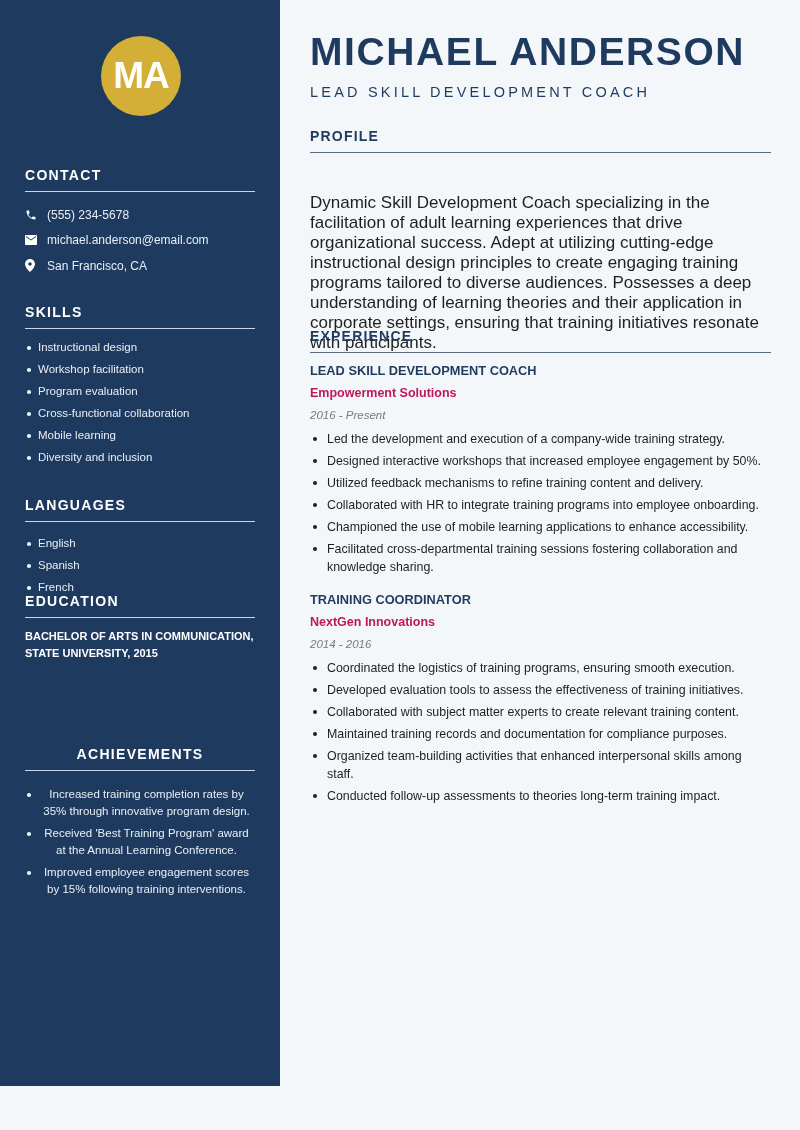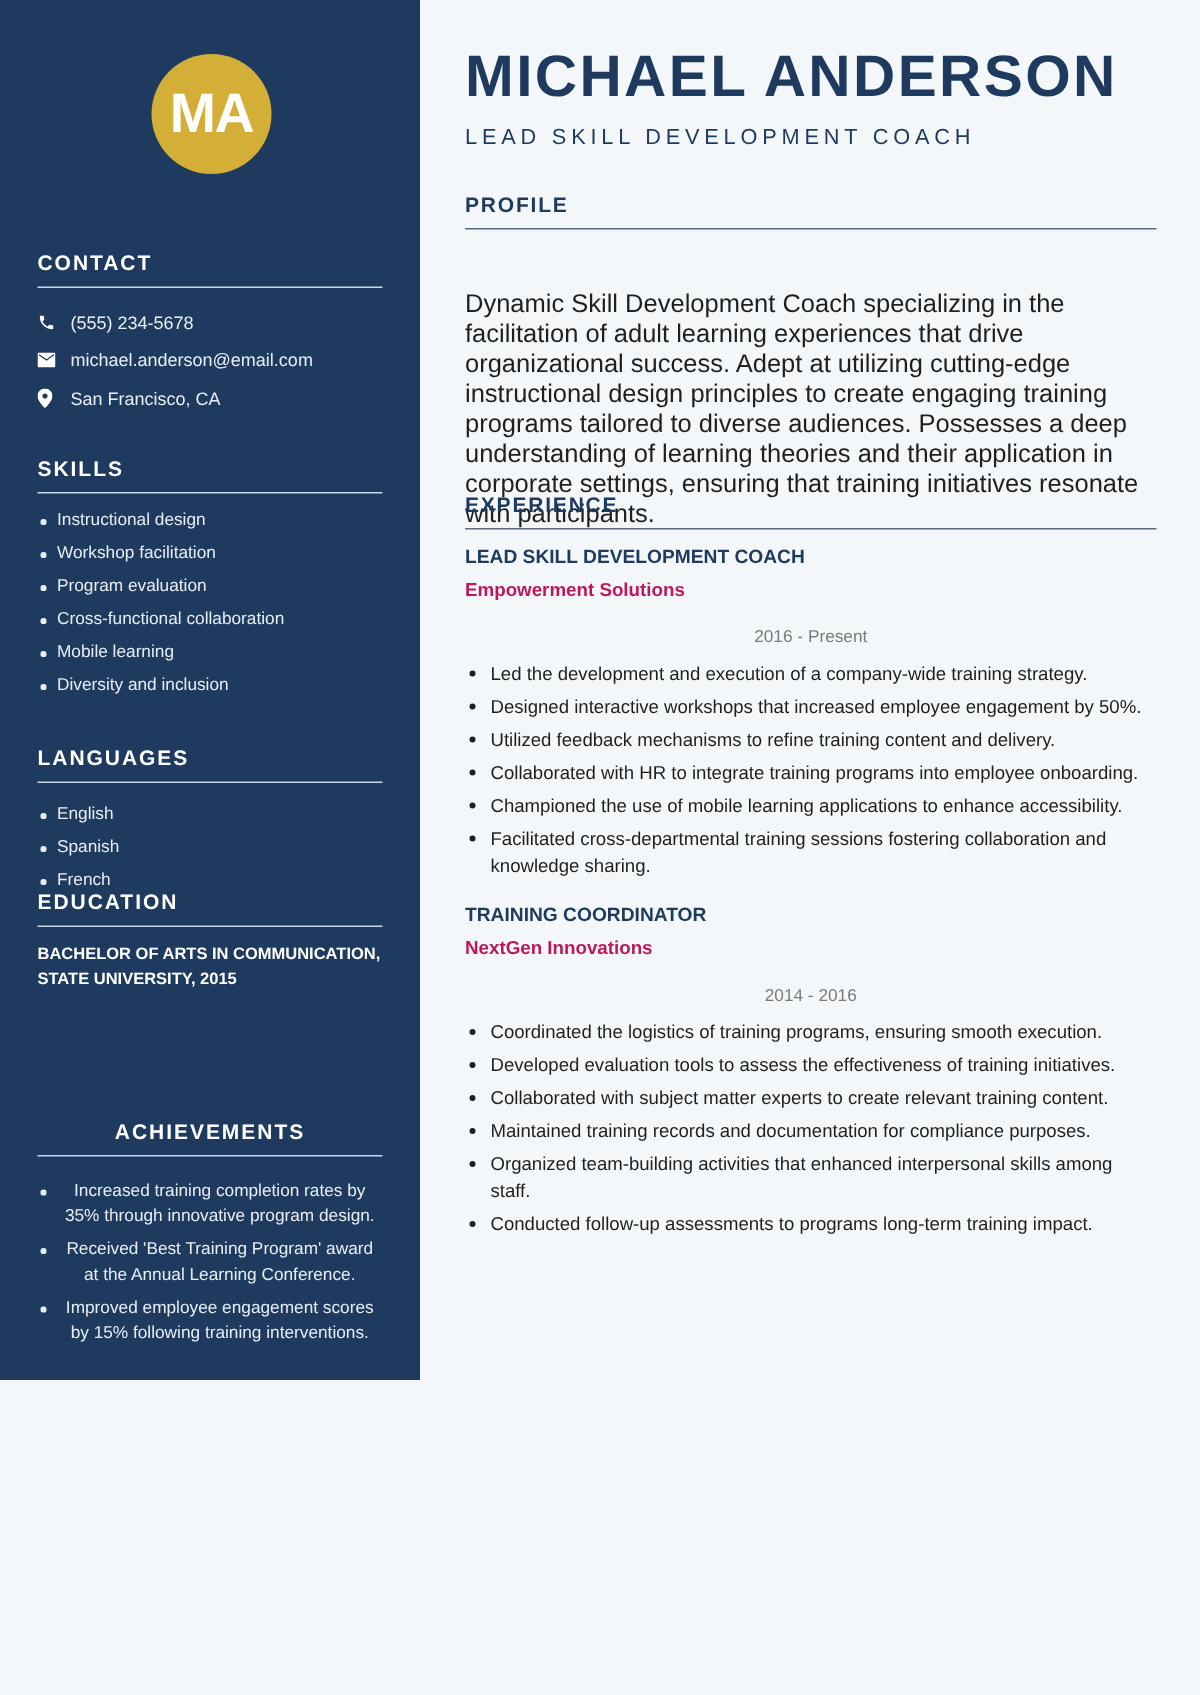--- a/index.html
+++ b/index.html
@@ -6,21 +6,21 @@
     html, body { width: 800px; height: 1130px; }
     body {
       font-family: "Liberation Sans", "DejaVu Sans", sans-serif;
       background: #f4f7f9;
       position: relative;
       overflow: hidden;
     }
     .sidebar {
       position: absolute;
       left: 0; top: 0;
-      width: 280px; height: 920px;
+      width: 280px; height: 1086px;
       background: #1e3a5f;
       color: #ffffff;
       padding: 0 25px;
     }
     .avatar {
       position: absolute;
       left: 101px; top: 36px;
       width: 80px; height: 80px;
       border-radius: 50%;
       background: #d4af37;
@@ -120,25 +120,25 @@
     }
     .job-company {
       font-size: 12.5px;
       font-weight: bold;
       color: #be185d;
       line-height: 20px;
       margin-top: 2px;
     }
     .job-dates {
       font-size: 11.5px;
+      font-style: italic;
       color: #7a7a7a;
       line-height: 18px;
-      margin-top: 13px;
+      margin-top: 3px;
       margin-bottom: 6px;
-      text-align: center;
     }
     .job-bullets { list-style: none; }
     .job-bullets li {
       position: relative;
       padding-left: 17px;
       font-size: 12.4px;
       line-height: 18px;
       color: #1f1f1f;
       margin-bottom: 4px;
     }
@@ -250,17 +250,17 @@
     <div class="job">
       <div class="job-title">TRAINING COORDINATOR</div>
       <div class="job-company">NextGen Innovations</div>
       <div class="job-dates">2014 - 2016</div>
       <ul class="job-bullets">
         <li>Coordinated the logistics of training programs, ensuring smooth execution.</li>
         <li>Developed evaluation tools to assess the effectiveness of training initiatives.</li>
         <li>Collaborated with subject matter experts to create relevant training content.</li>
         <li>Maintained training records and documentation for compliance purposes.</li>
         <li>Organized team-building activities that enhanced interpersonal skills among staff.</li>
-        <li>Conducted follow-up assessments to programs long-term training impact.</li>
+        <li>Conducted follow-up assessments to theories long-term training impact.</li>
       </ul>
     </div>
   </section>
 </main>
 
 </body></html>

